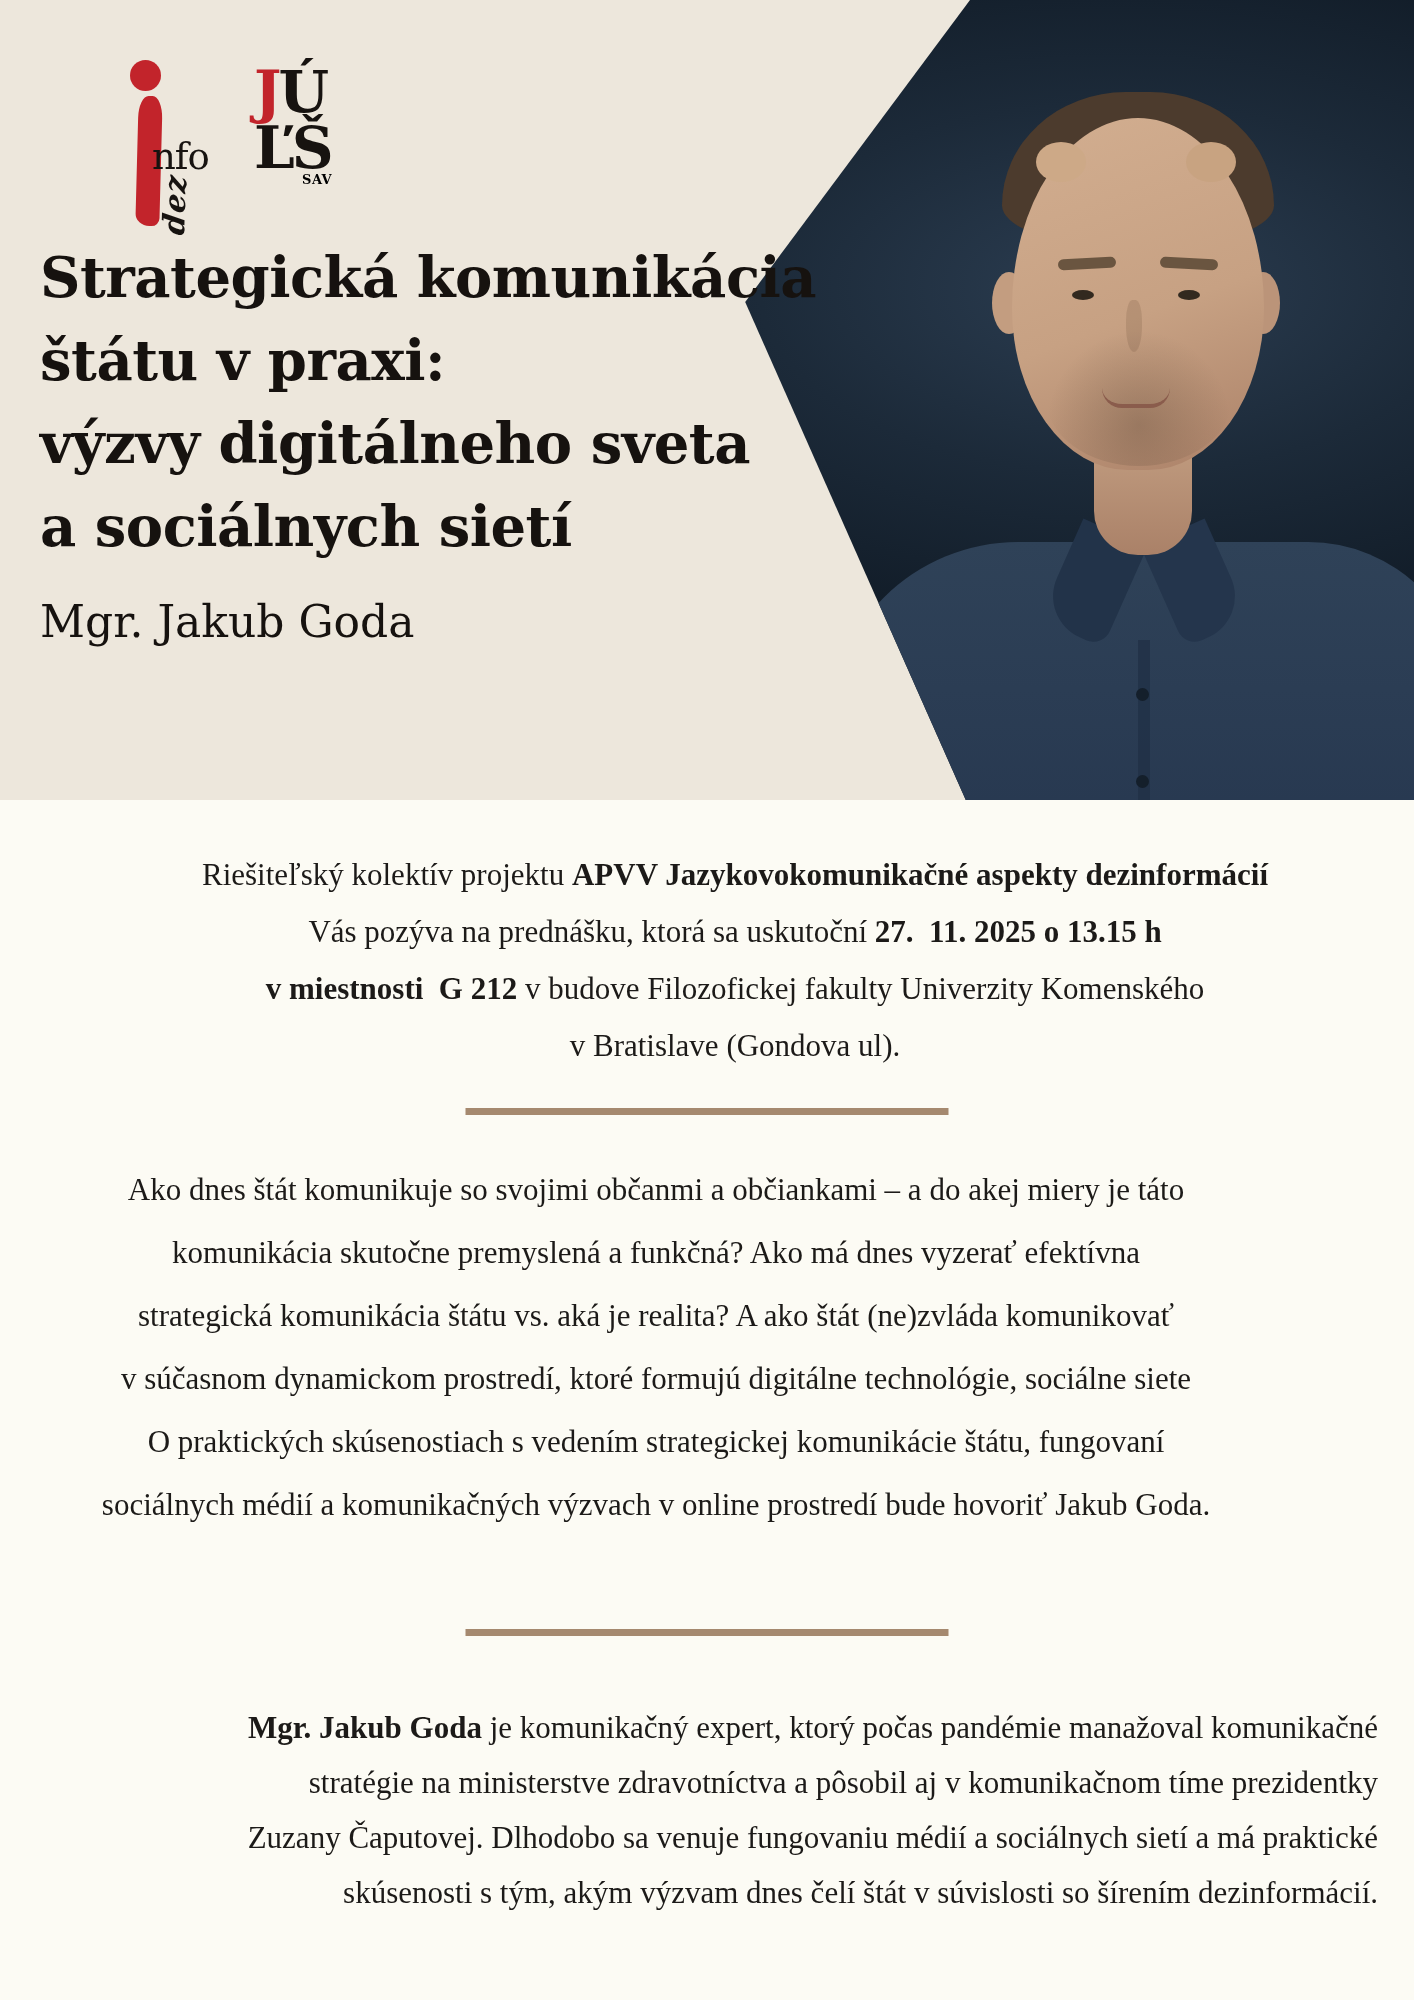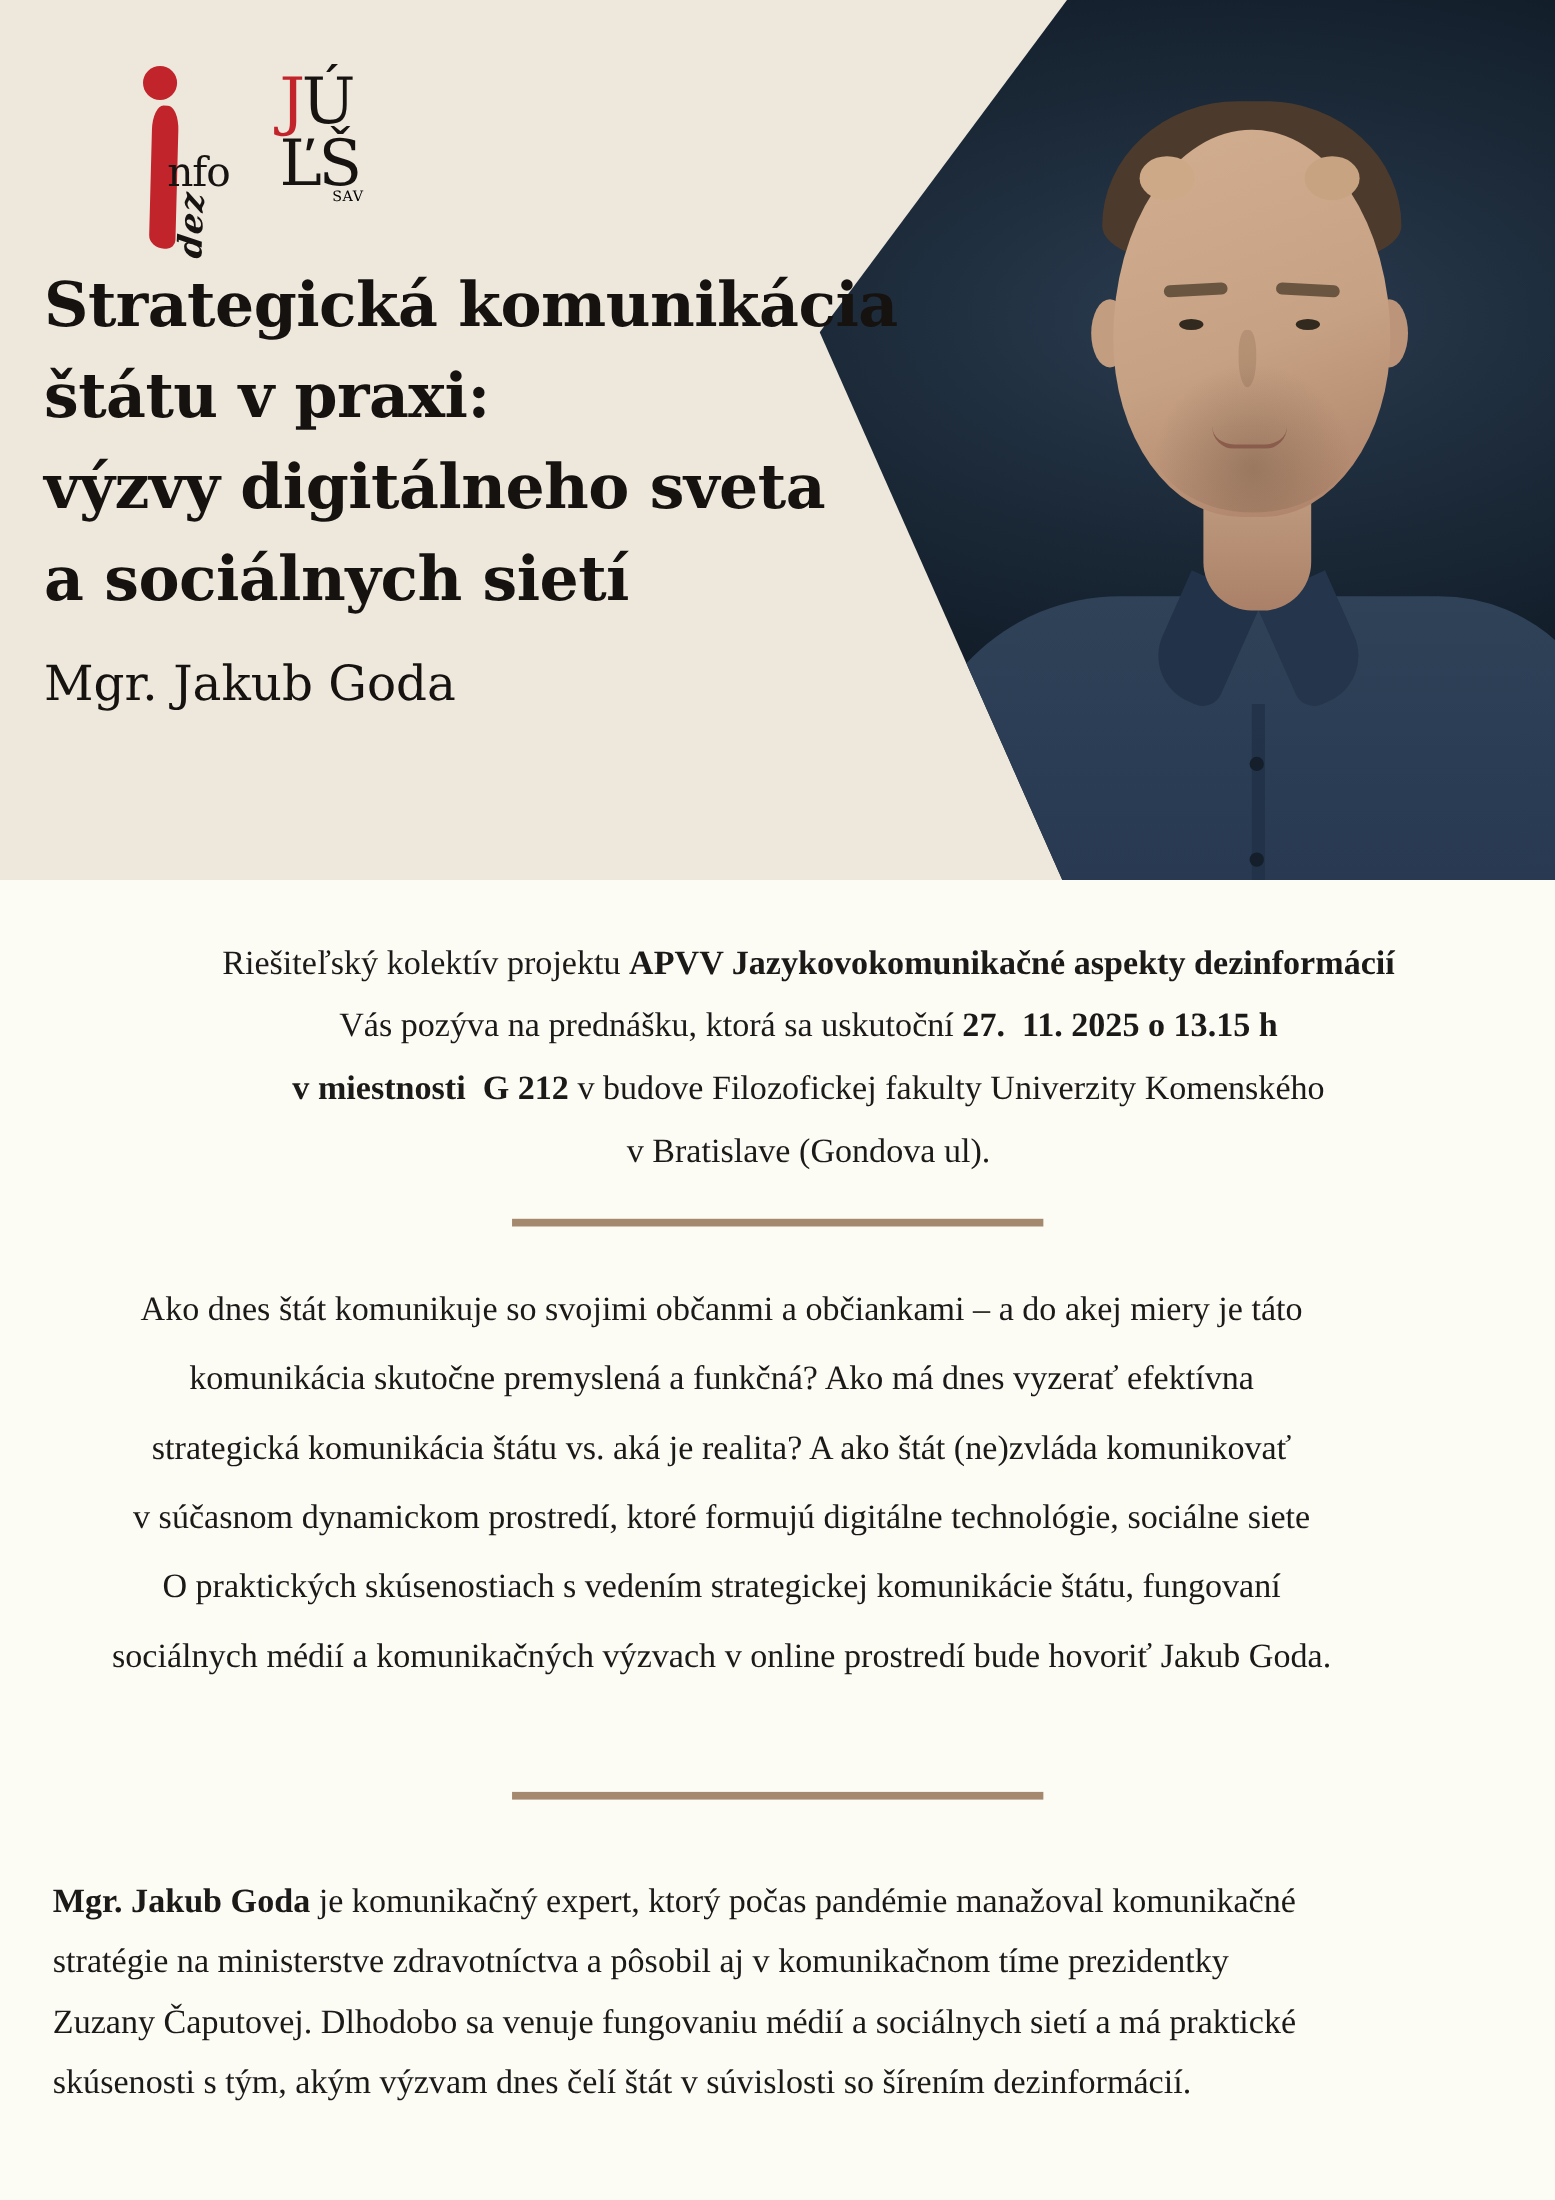--- a/index.html
+++ b/index.html
@@ -58,21 +58,21 @@
   .dez-script {
     position:absolute; left:96px; top:196px; transform:rotate(-88deg) skewX(-6deg); transform-origin:0 0;
     font-family:"DejaVu Serif", serif; font-style:italic; font-weight:bold; font-size:30px; color:#171310; letter-spacing:1px;
   }
   .i-dot  { position:absolute; left:70px; top:24px; width:31px; height:31px; border-radius:50%; background:#c2242b; }
   .i-stem { position:absolute; left:77px; top:60px; width:24px; height:130px; background:#c2242b;
             border-radius:10px 10px 8px 14px / 22px 22px 8px 12px; transform:rotate(1.5deg); }
   .nfo { position:absolute; left:92px; top:52px; font-family:"DejaVu Serif", serif; font-size:37px; color:#171310; letter-spacing:-1px;margin-top:47px; }
 
   .juls-logo { position:absolute; left:254px; top:64px; width:116px; height:134px;
-               font-family:"DejaVu Serif", serif; font-weight:normal; }
+               font-family:"DejaVu Serif", serif; font-weight:bold; }
   .juls-line { font-size:58px; line-height:56px; letter-spacing:-3px; color:#171310; white-space:nowrap; }
   .juls-red { color:#c2242b; }
   .juls-sav { position:absolute; left:48px; top:108px; font-size:13px; letter-spacing:.5px; color:#000000; }
 
   
   .title {
     position:absolute; left:40px; top:236px; width:700px;
     font-family:"DejaVu Serif", serif; font-weight:bold; font-size:56px; line-height:83px;
     color:#16120f; letter-spacing:-.5px;
   }
@@ -90,21 +90,21 @@
   .invite div { white-space:nowrap; }
   .abstract {
     position:absolute; left:0; top:1158px; width:1312px; text-align:center;
     font-size:31px; line-height:63px; color:#1c1a18;
   }
   .abstract div { white-space:nowrap; }
   .bio {
     position:absolute; left:48px; top:1700px; width:1330px; text-align:left;
     font-size:31px; line-height:55px; color:#1c1a18;
   }
-  .bio div { white-space:nowrap; }
+  .bio div { white-space:nowrap;text-align:right; }
   .divider { position:absolute; left:50%; transform:translateX(-50%); width:483px; height:7px; background:#a5896f; }
   .divider-1 { top:1108px; }
   .divider-2 { top:1629px; }
 </style>
 </head>
 <body>
 
 <div class="header-bg"></div>
 
 <div class="photo">

